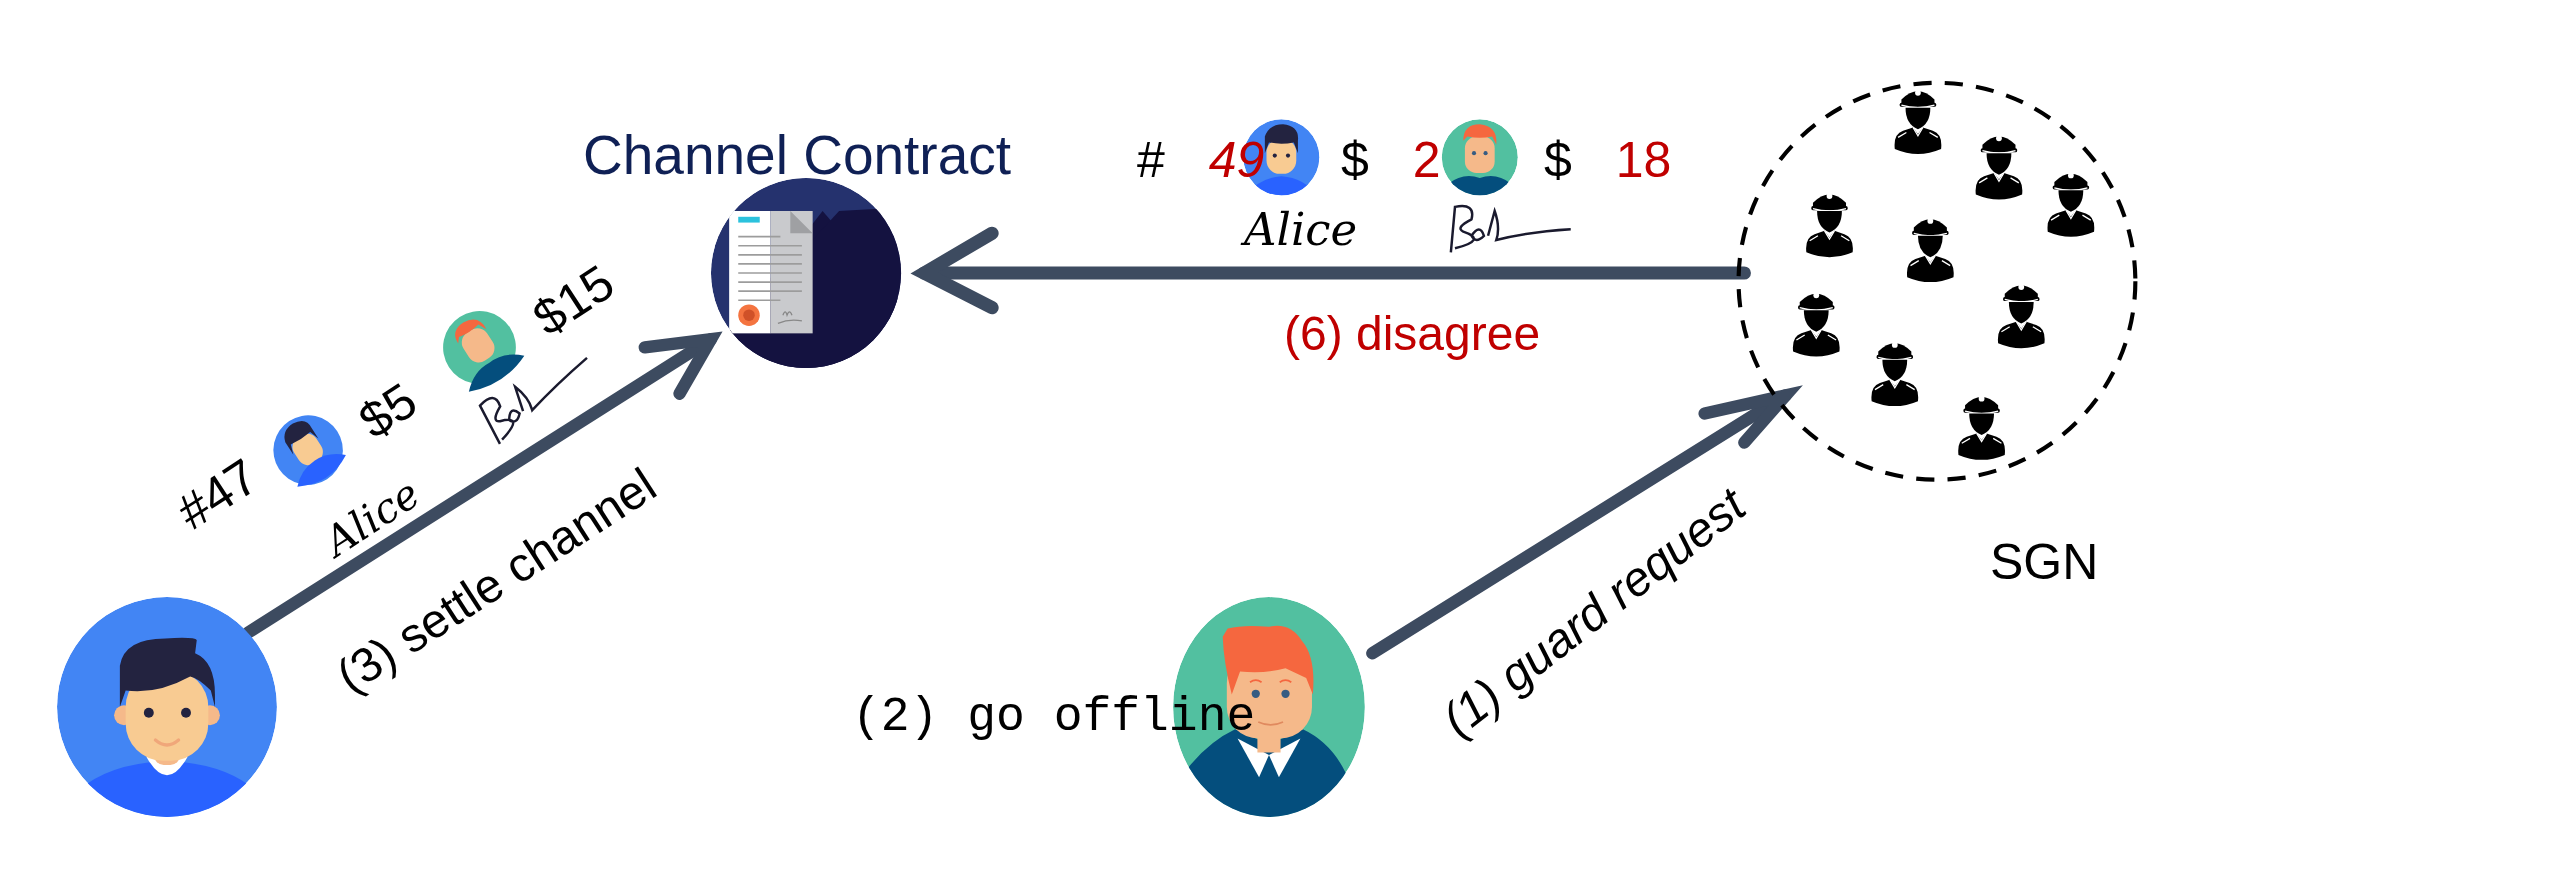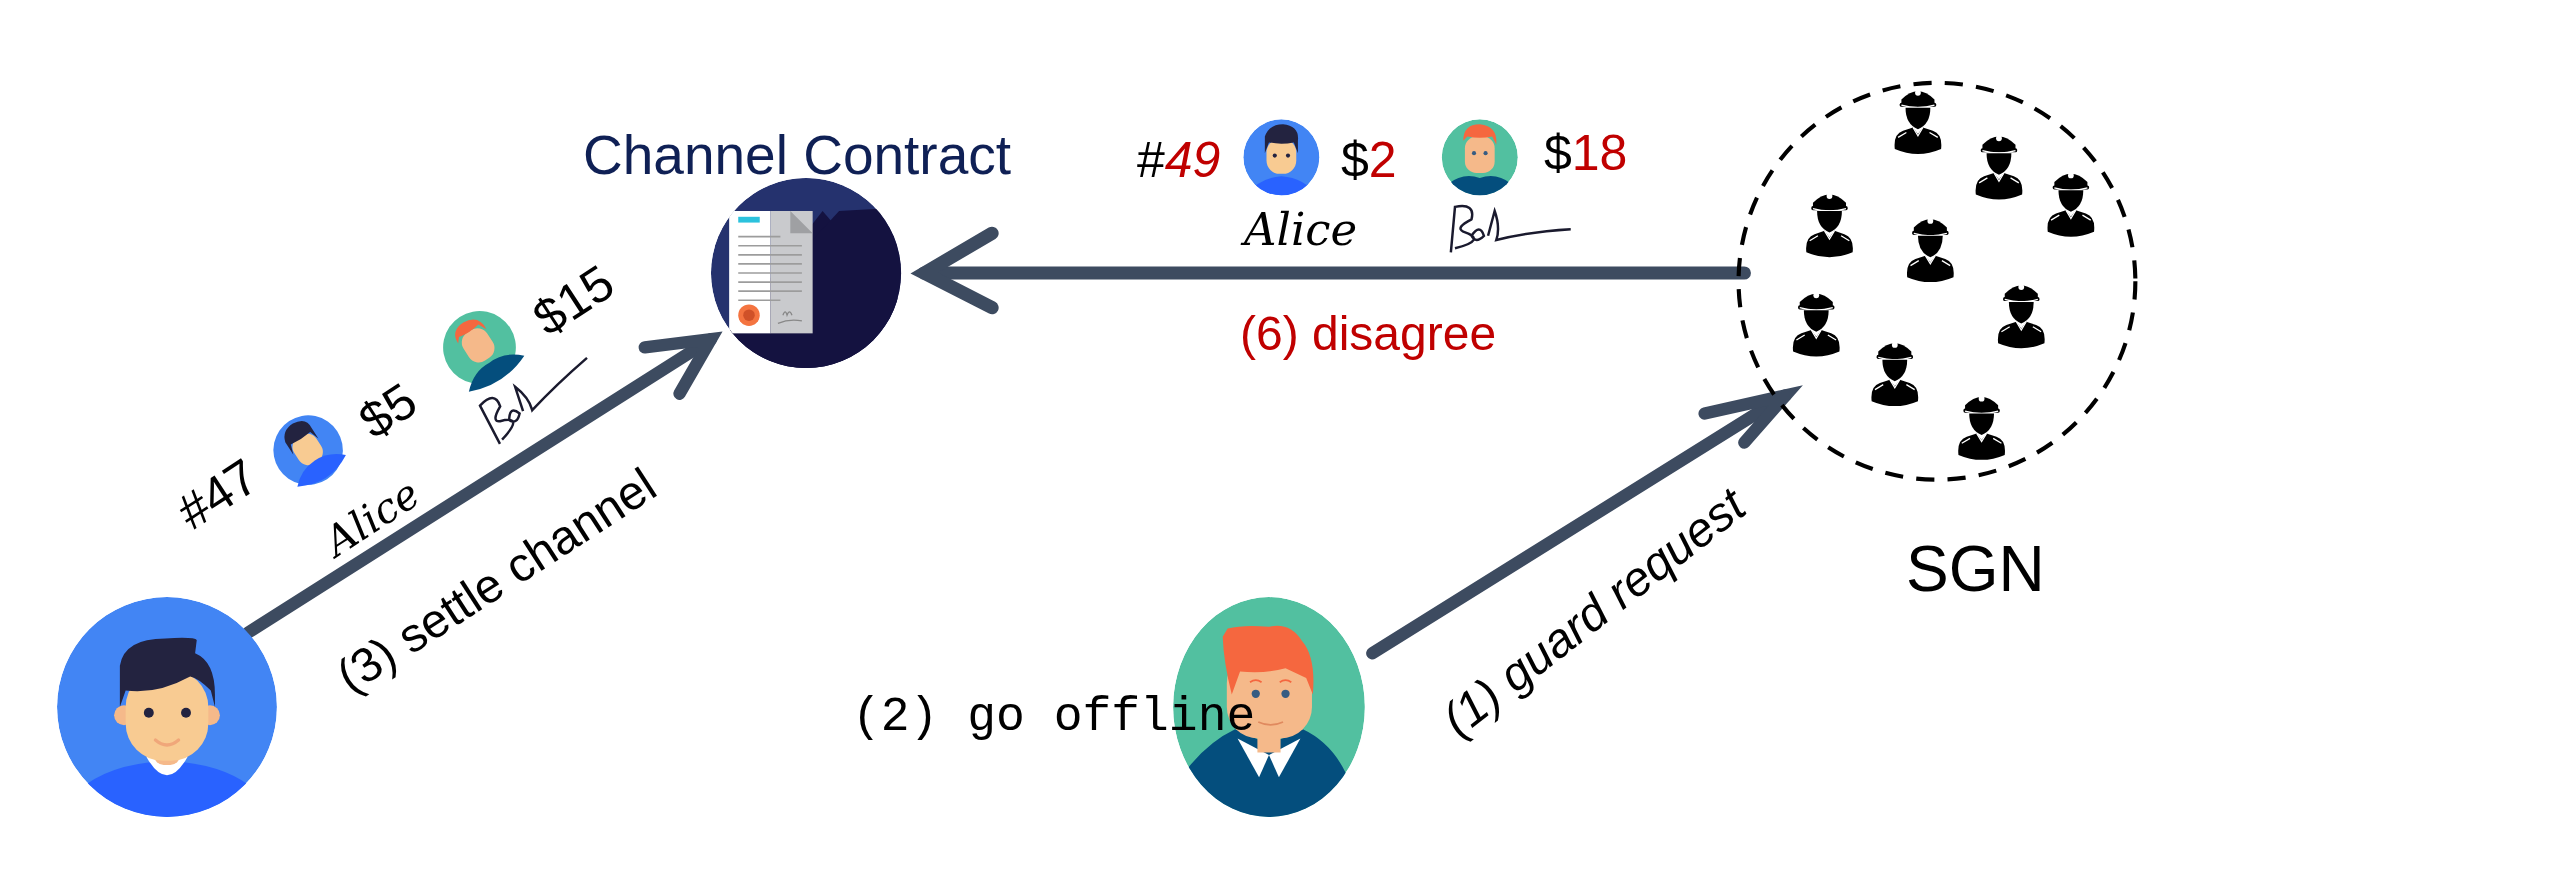--- a/index.html
+++ b/index.html
@@ -1,21 +1,21 @@
 <!DOCTYPE html>
 <html style="font-size:13.2px"><head>
 <meta charset="utf-8">
 <style>
   html, body { margin:0; padding:0; background:#ffffff; }
   body { width:2576px; height:880px; position:relative; overflow:hidden;
          font-family:"Liberation Sans", "DejaVu Sans", sans-serif; }
   svg.stage { position:absolute; left:0; top:0; }
   .lbl { position:absolute; white-space:nowrap; color:#000; font-size:50px; line-height:1; }
   .title { color:#0f2055; font-size:55px; }
-  .red { color:#c00000; }
+  .red { color:#c00000;margin-left:44px; }
   .sig { font-family:"DejaVu Serif", serif; font-style:italic; font-weight:300; }
 </style>
 </head>
 <body>
 
 <svg class="stage" width="2576" height="880" viewBox="0 0 3116 1064">
   <defs>
     <clipPath id="clipContract">
         <circle cx="975" cy="330" r="115"></circle>
       </clipPath>
@@ -168,21 +168,21 @@
 </svg>
 
 <div class="lbl title" style="left:583px; top:88px;margin-top:40px;">Channel Contract</div>
 
 <div class="lbl" style="left:1137px; top:135px; font-size:50px;">
   <span>#</span><span class="red" style="font-style:italic;">49</span>
 </div>
 <div class="lbl" style="left:1341px; top:135px;">
   <span>$</span><span class="red">2</span>
 </div>
-<div class="lbl" style="left:1544px; top:128px;">
+<div class="lbl" style="left:1544px; top:135px;">
   <span>$</span><span class="red">18</span>
 </div>
 <div class="lbl sig" style="left:1244px; top:207px; font-size:45px;">Alice</div>
 
 <div class="lbl red" style="left:1240px; top:310px; font-size:48px;">(6) disagree</div>
 
 <div class="lbl" style="left:169px; top:496px; transform:rotate(-33deg); transform-origin:left top;">
   <span>#</span><span>47</span>
 </div>
 <div class="lbl" style="left:351px; top:405px; transform:rotate(-33deg); transform-origin:left top;">
@@ -192,14 +192,14 @@
   <span>$</span><span>15</span>
 </div>
 <div class="lbl sig" style="left:318px; top:529px; font-size:41px; transform:rotate(-33deg); transform-origin:left top;">Alice</div>
 
 <div class="lbl" style="left:329px; top:661px; font-size:48px; transform:rotate(-33deg); transform-origin:left top;">(3) settle channel</div>
 
 <div class="lbl" style="left:852px; top:693px; font-size:48px;font-family:Liberation Mono, monospace;">(2) go offline</div>
 
 <div class="lbl" style="left:1434px; top:707px; font-size:48px; font-style:italic; transform:rotate(-38deg); transform-origin:left top;">(1) guard request</div>
 
-<div class="lbl" style="left:1906px; top:537px; font-size:64px;">SGN</div>
+<div class="lbl" style="left:1990px; top:537px; font-size:50px;">SGN</div>
 
 
 </body></html>

